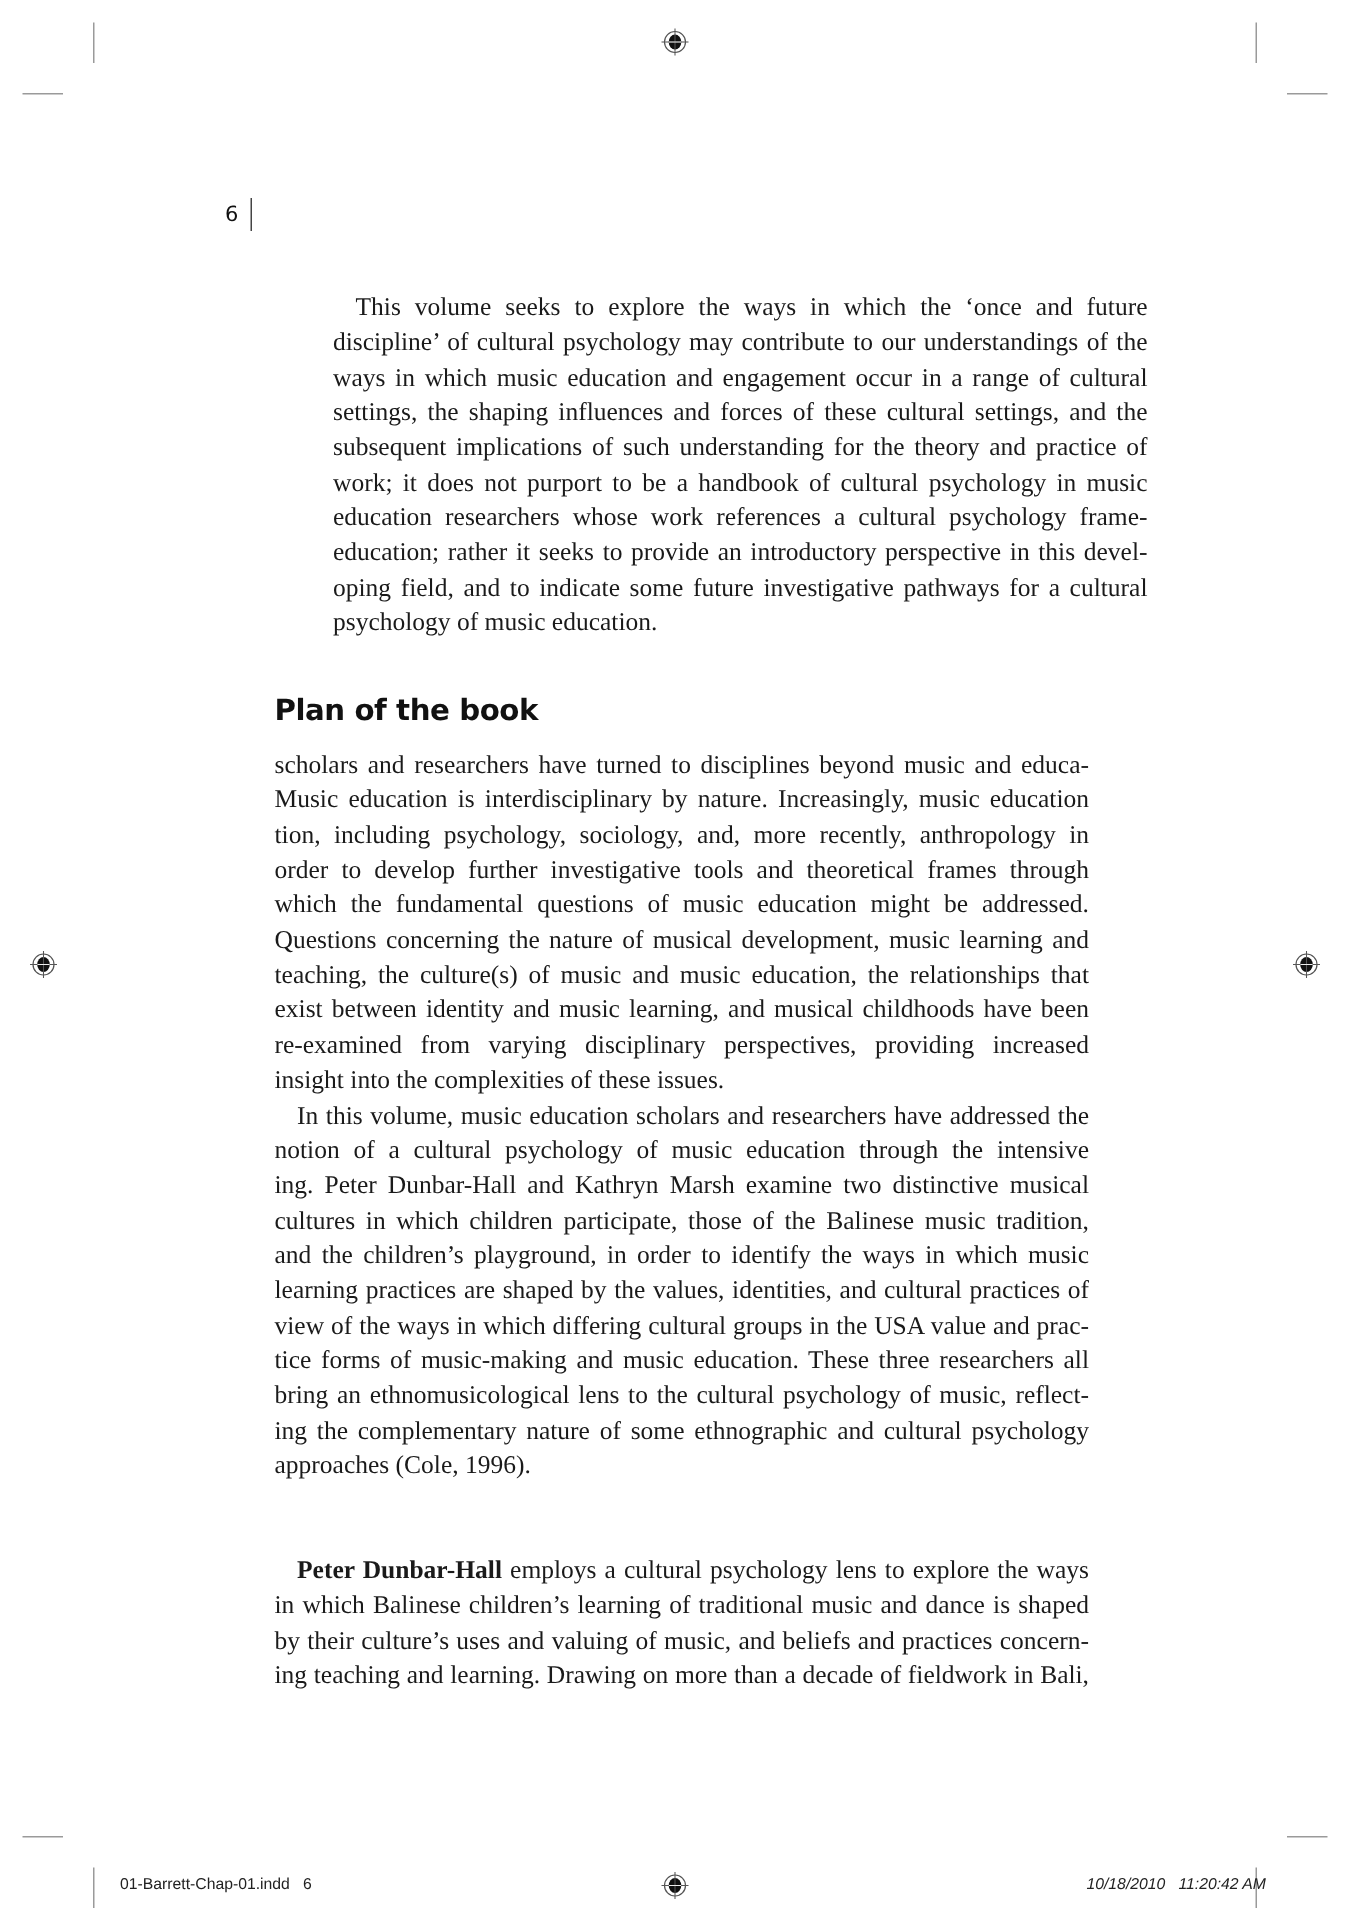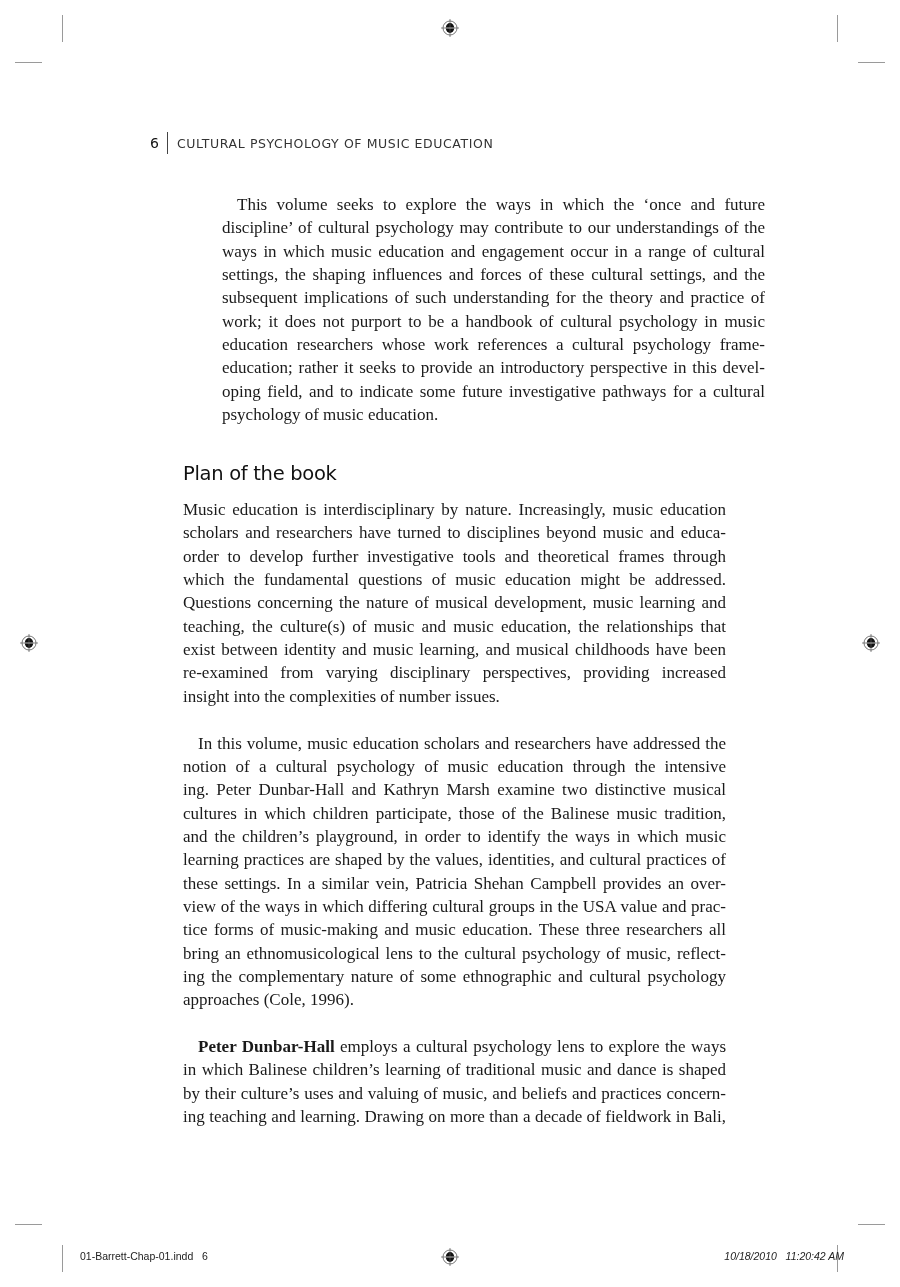--- a/index.html
+++ b/index.html
@@ -17,21 +17,21 @@
     .running-head .rule { width: 1px; height: 22px; background: #444; margin-right: 9px; }
     .text {
       position: absolute; left: 183px; width: 543px;
       font-family: "Liberation Serif", serif; font-size: 17px; line-height: 23.35px; color: #1a1a1a;
     }
     .text .line { display: block; text-align: justify; text-align-last: justify; white-space: nowrap; }
     .text .line.end { text-align-last: left; }
     .text .line.ind { padding-left: 15px; }
     .heading {
       position: absolute; left: 183px; top: 462px;
-      font-family: "DejaVu Sans", sans-serif; font-weight: normal; font-size: 19.5px; color: #111;
+      font-family: "DejaVu Sans", sans-serif; font-weight: bold; font-size: 19.5px; color: #111;
       letter-spacing: -0.3px;
     }
     .footer-txt {
       position: absolute; top: 1250px;
       font-family: "Liberation Sans", sans-serif; font-size: 10.5px; color: #222;
     }
     b { font-weight: bold; margin-top: 11px; }
   </style>
 </head>
 <body>
@@ -70,58 +70,57 @@
   <circle cx="10" cy="10" r="7" fill="none" stroke="#555" stroke-width="0.8"></circle>
   <ellipse cx="10" cy="10" rx="4.2" ry="5" fill="#111"></ellipse>
   <line x1="10" y1="1" x2="10" y2="19" stroke="#555" stroke-width="0.7"></line>
   <line x1="1" y1="10" x2="19" y2="10" stroke="#555" stroke-width="0.7"></line>
   <line x1="6" y1="10" x2="14" y2="10" stroke="#fff" stroke-width="0.6"></line>
 </svg>
 
 <div class="running-head">
   <span class="pno">6</span>
   <span class="rule"></span>
-  <span>CULTURAL PSYCHOLOGY OF MUSIC EDUCATION</span>
 </div>
 
 <div class="text" style="top:193px;margin-left:39px;">
   <span class="line ind">This volume seeks to explore the ways in which the ‘once and future</span>
   <span class="line">discipline’ of cultural psychology may contribute to our understandings of the</span>
   <span class="line">ways in which music education and engagement occur in a range of cultural</span>
   <span class="line">settings, the shaping influences and forces of these cultural settings, and the</span>
   <span class="line">subsequent implications of such understanding for the theory and practice of</span>
   <span class="line">work; it does not purport to be a handbook of cultural psychology in music</span>
   <span class="line">education researchers whose work references a cultural psychology frame-</span>
   <span class="line">education; rather it seeks to provide an introductory perspective in this devel-</span>
   <span class="line">oping field, and to indicate some future investigative pathways for a cultural</span>
   <span class="line end">psychology of music education.</span>
 </div>
 
 <div class="heading">Plan of the book</div>
 
 <div class="text" style="top:498px;">
+  <span class="line">scholars and researchers have turned to disciplines beyond music and educa-</span>
   <span class="line">Music education is interdisciplinary by nature. Increasingly, music education</span>
-  <span class="line">scholars and researchers have turned to disciplines beyond music and educa-</span>
+  <span class="line">tion, including psychology, sociology, and, more recently, anthropology in</span>
   <span class="line">order to develop further investigative tools and theoretical frames through</span>
   <span class="line">which the fundamental questions of music education might be addressed.</span>
   <span class="line">Questions concerning the nature of musical development, music learning and</span>
   <span class="line">teaching, the culture(s) of music and music education, the relationships that</span>
   <span class="line">exist between identity and music learning, and musical childhoods have been</span>
   <span class="line">re-examined from varying disciplinary perspectives, providing increased</span>
-  <span class="line end">insight into the complexities of number issues.</span>
+  <span class="line end">insight into the complexities of these issues.</span>
 </div>
 
 <div class="text" style="top:731.5px;">
   <span class="line ind">In this volume, music education scholars and researchers have addressed the</span>
   <span class="line">notion of a cultural psychology of music education through the intensive</span>
   <span class="line">ing. Peter Dunbar-Hall and Kathryn Marsh examine two distinctive musical</span>
   <span class="line">cultures in which children participate, those of the Balinese music tradition,</span>
   <span class="line">and the children’s playground, in order to identify the ways in which music</span>
   <span class="line">learning practices are shaped by the values, identities, and cultural practices of</span>
-  <span class="line">these settings. In a similar vein, Patricia Shehan Campbell provides an over-</span>
   <span class="line">view of the ways in which differing cultural groups in the USA value and prac-</span>
   <span class="line">tice forms of music-making and music education. These three researchers all</span>
   <span class="line">bring an ethnomusicological lens to the cultural psychology of music, reflect-</span>
   <span class="line">ing the complementary nature of some ethnographic and cultural psychology</span>
   <span class="line end">approaches (Cole, 1996).</span>
 </div>
 
 <div class="text" style="top:1035px;">
   <span class="line ind"><b>Peter Dunbar-Hall</b><span> employs a cultural psychology lens to explore the ways</span></span>
   <span class="line">in which Balinese children’s learning of traditional music and dance is shaped</span>

